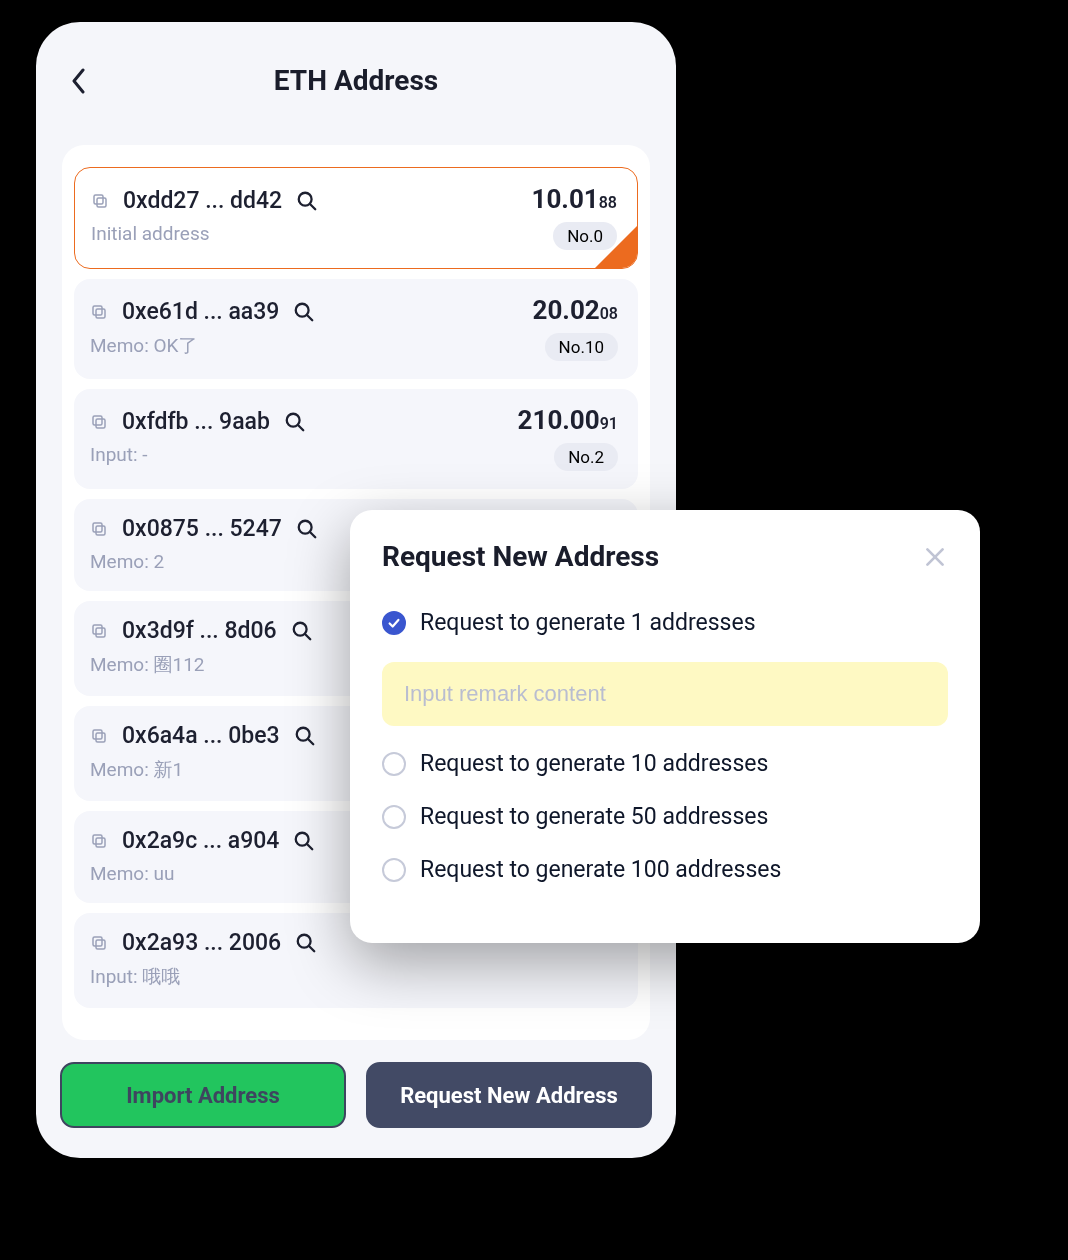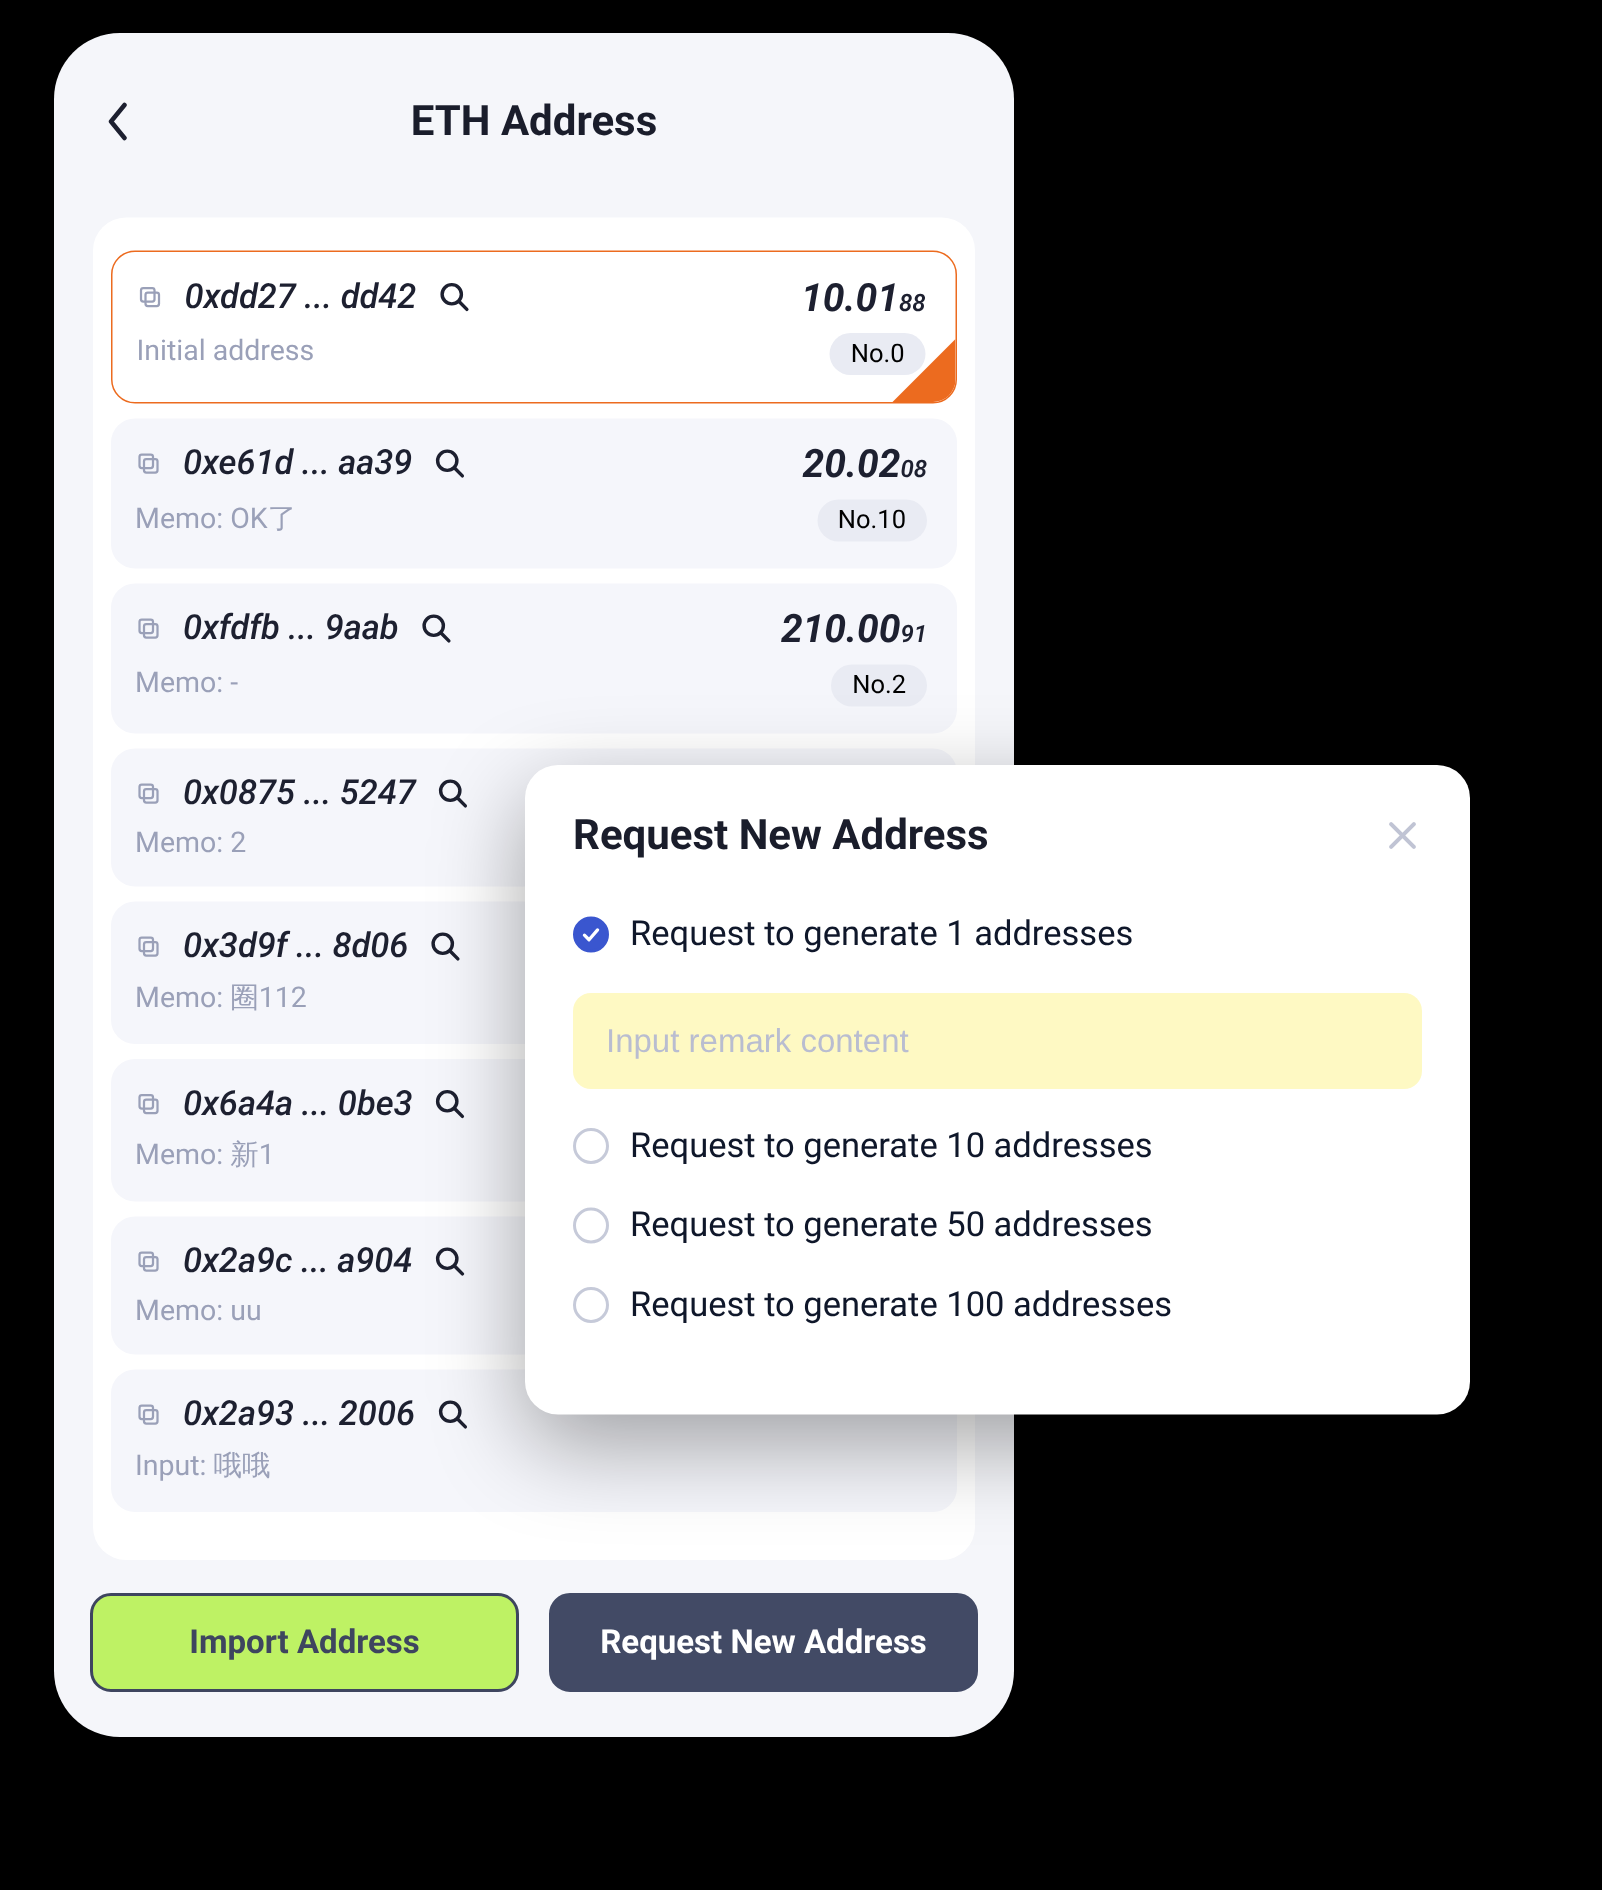--- a/index.html
+++ b/index.html
@@ -105,23 +105,22 @@
   }
   .address-card.selected::after {
     content: "";
     position: absolute;
     right: 0; bottom: 0;
     border-left: 42px solid transparent;
     border-bottom: 42px solid #ec6b1f;
   }
   .card-row1 {
     display:flex;
-    align-items:flex-start;
+    align-items:flex-end;
     justify-content:space-between;
-    font-style:italic;
   }
   .addr-left {
     display:flex; align-items:center; gap: 14px;
   }
   .copy-icon { width:18px; height:18px; color:#9aa0b8; cursor:pointer; flex-shrink:0; }
   .addr-text { font-size: 23px; color:#1d2030; font-weight: 500; }
   .mag-icon { width:22px; height:22px; color:#1d2030; stroke-width:2.5; cursor:pointer; flex-shrink:0; }
   .balance { font-size: 26px; font-weight: 700; color:#1d2030; }
   .balance .sub { font-size: 16px; font-weight:600; }
   .card-row2 {
@@ -147,21 +146,21 @@
   .btn {
     flex:1;
     height: 66px;
     border-radius: 14px;
     font-size: 22px;
     font-weight: 700;
     display:flex; align-items:center; justify-content:center;
     cursor:pointer;
   }
   .btn-outline {
-    background:#bef264;
+    background:#22c55e;
     border: 2px solid #3e455f;
     color:#3e455f;
   }
   .btn-primary {
     background:#424a65;
     color:#fff;
     border: 2px solid #424a65;
   }
 
   
@@ -282,21 +281,21 @@
             </svg>
             <span class="addr-text">0xfdfb ... 9aab</span>
             <svg viewBox="0 0 24 24" class="mag-icon">
               <circle cx="10" cy="10" r="7" fill="none" stroke="currentColor" stroke-width="2.5"></circle>
               <line x1="15.5" y1="15.5" x2="21" y2="21" stroke="currentColor" stroke-width="2.5" stroke-linecap="round"></line>
             </svg>
           </div>
           <div class="balance"><span>210.00</span><span class="sub">91</span></div>
         </div>
         <div class="card-row2">
-          <div class="memo">Memo: -</div>
+          <div class="memo">Input: -</div>
           <div class="badge">No.2</div>
         </div>
       </div>
       <div class="address-card">
         <div class="card-row1">
           <div class="addr-left">
             <svg viewBox="0 0 24 24" class="copy-icon">
               <rect x="8" y="8" width="12" height="12" rx="2" fill="none" stroke="currentColor" stroke-width="2"></rect>
               <rect x="4" y="4" width="12" height="12" rx="2" fill="none" stroke="currentColor" stroke-width="2"></rect>
             </svg>

